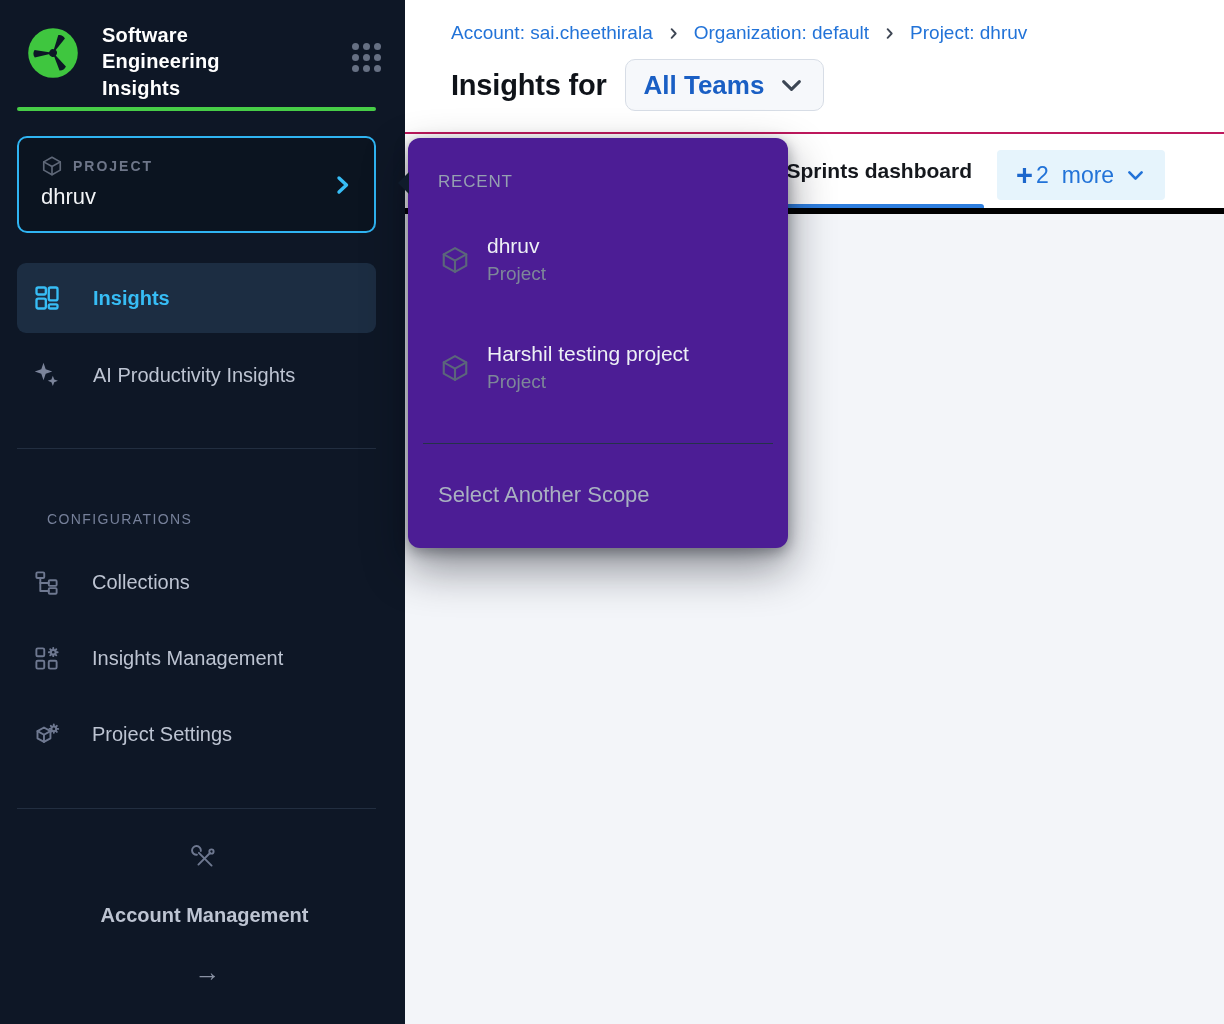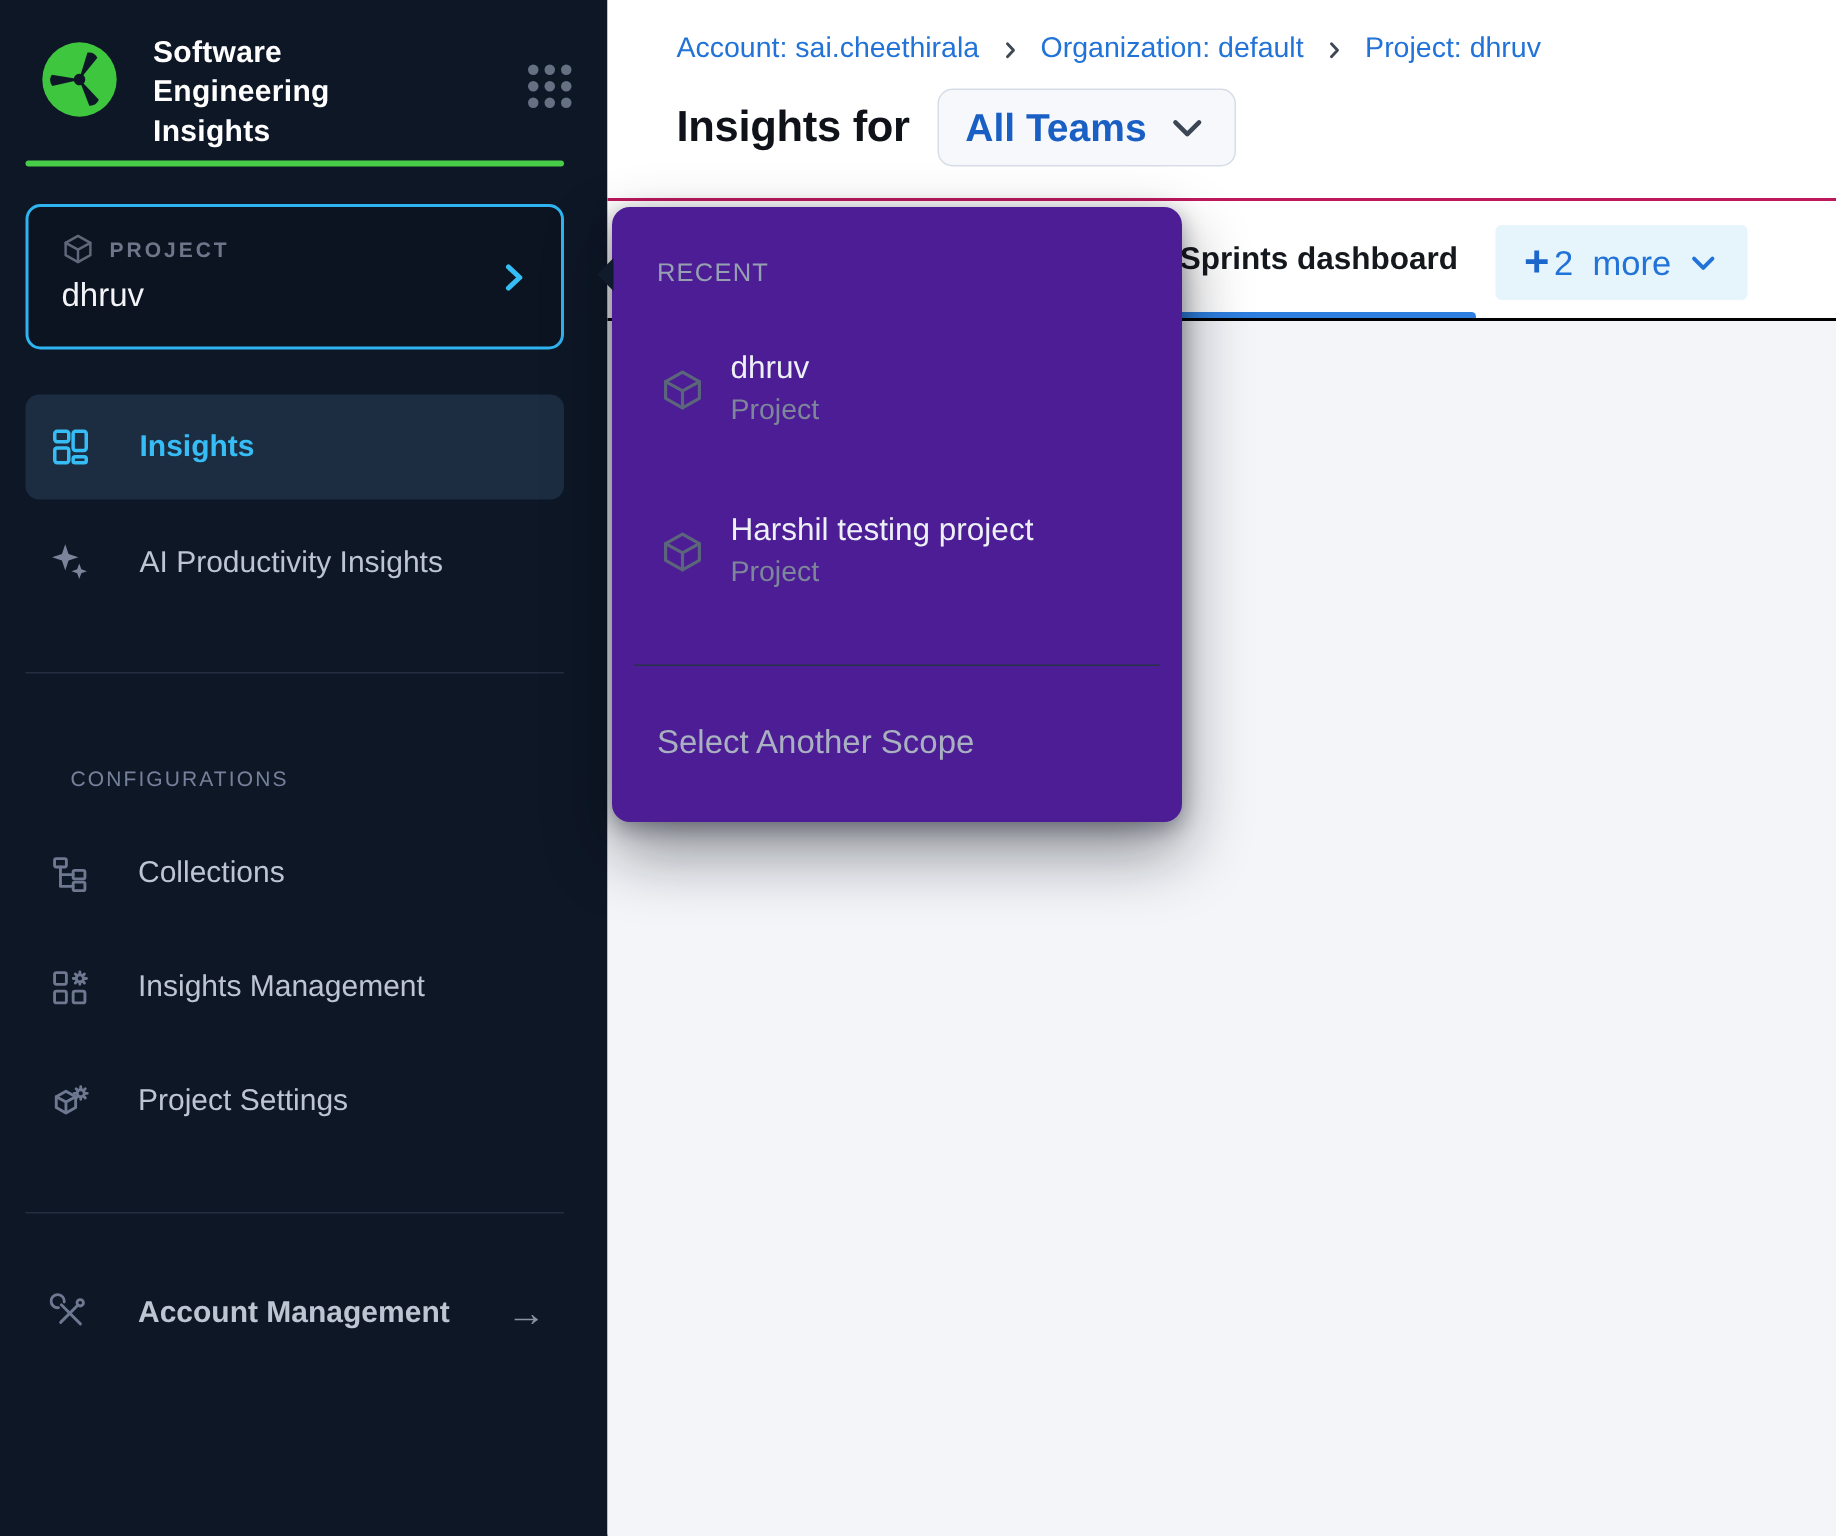--- a/index.html
+++ b/index.html
@@ -52,21 +52,21 @@
 
   .sb-divider { height:1px; background:#222e40; margin:0 29px 0 17px; }
   .div-1 { margin-top:43px; }
   .div-2 { margin-top:44px; }
 
   .section-label {
     margin:62px 0 0 47px; font-size:14px; letter-spacing:1.4px; color:#76809a;
   }
   .config-group { margin-top:25px; }
   .config-group .nav-item { margin-bottom:16px; }
-  .nav-account { margin-top:36px; }
+  .nav-account { margin-top:36px;flex-direction:column; }
   .nav-account .label { font-weight:600; }
   .arrow-glyph { font-size:26px; color:#8a92a4; margin-left:6px; line-height:1; }
 
   .icon { display:flex; align-items:center; justify-content:center; flex:none; }
 
   
   .main { position:absolute; left:405px; top:0; width:819px; height:1024px; }
   .topbar {
     background:#ffffff; height:134px; border-bottom:2px solid #be185d;
     padding:22px 0 0 46px;
@@ -79,21 +79,21 @@
   .team-btn {
     margin-left:18px; height:52px; padding:14px 18px;
     background:#f6f8fb; border:1px solid #d7dde6; border-radius:10px;
     display:flex; align-items:center; cursor:pointer;
   }
   .team-btn .team-val { font-size:26px; font-weight:700; color:#1a5fc4; }
   .team-btn .icon { margin-left:14px; }
 
   .tabbar {
     position:relative; background:#ffffff; height:80px;
-    border-bottom:2px solid #000000;
+    border-bottom:6px solid #000000;
   }
   .tab {
     position:absolute; left:335px; top:0; bottom:0; width:244px;
     display:flex; align-items:center; justify-content:flex-end;
     padding-right:12px; cursor:pointer;
   }
   .tab .tab-label { font-size:21px; font-weight:700; color:#15181d; white-space:nowrap; }
   .tab-underline {
     position:absolute; left:0; right:0; bottom:0; height:4px;
     background:#2e7fe0; border-radius:3px 3px 0 0;

